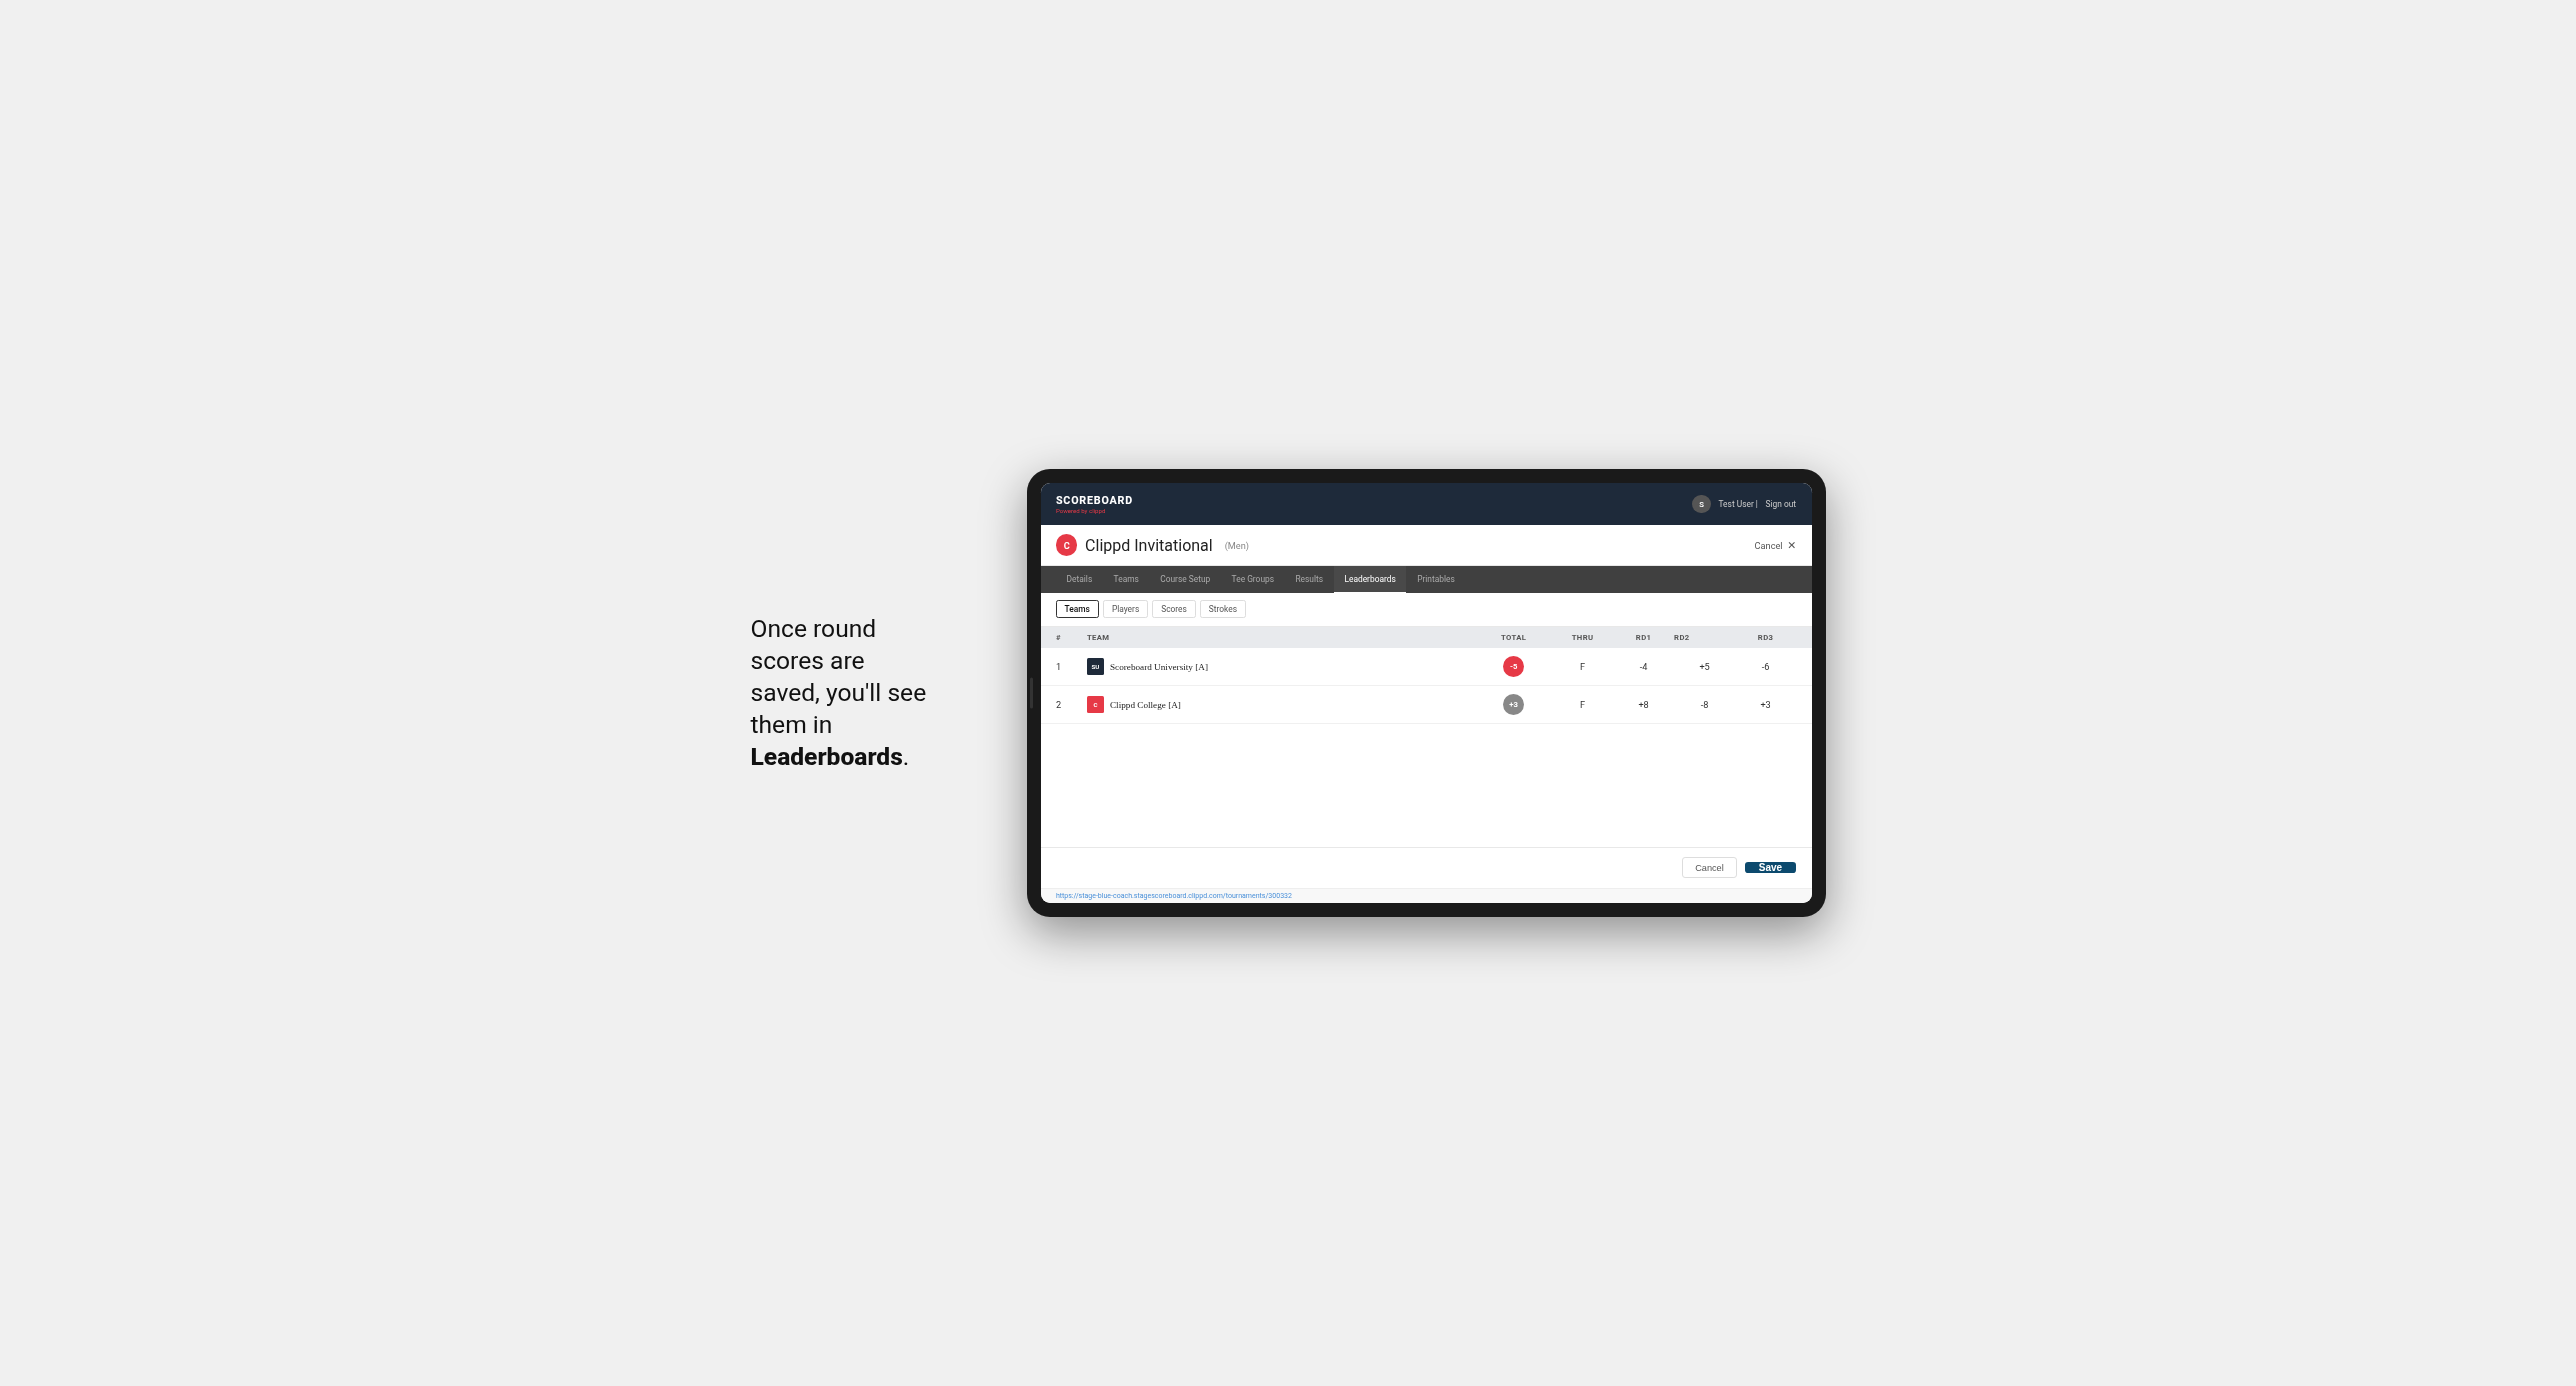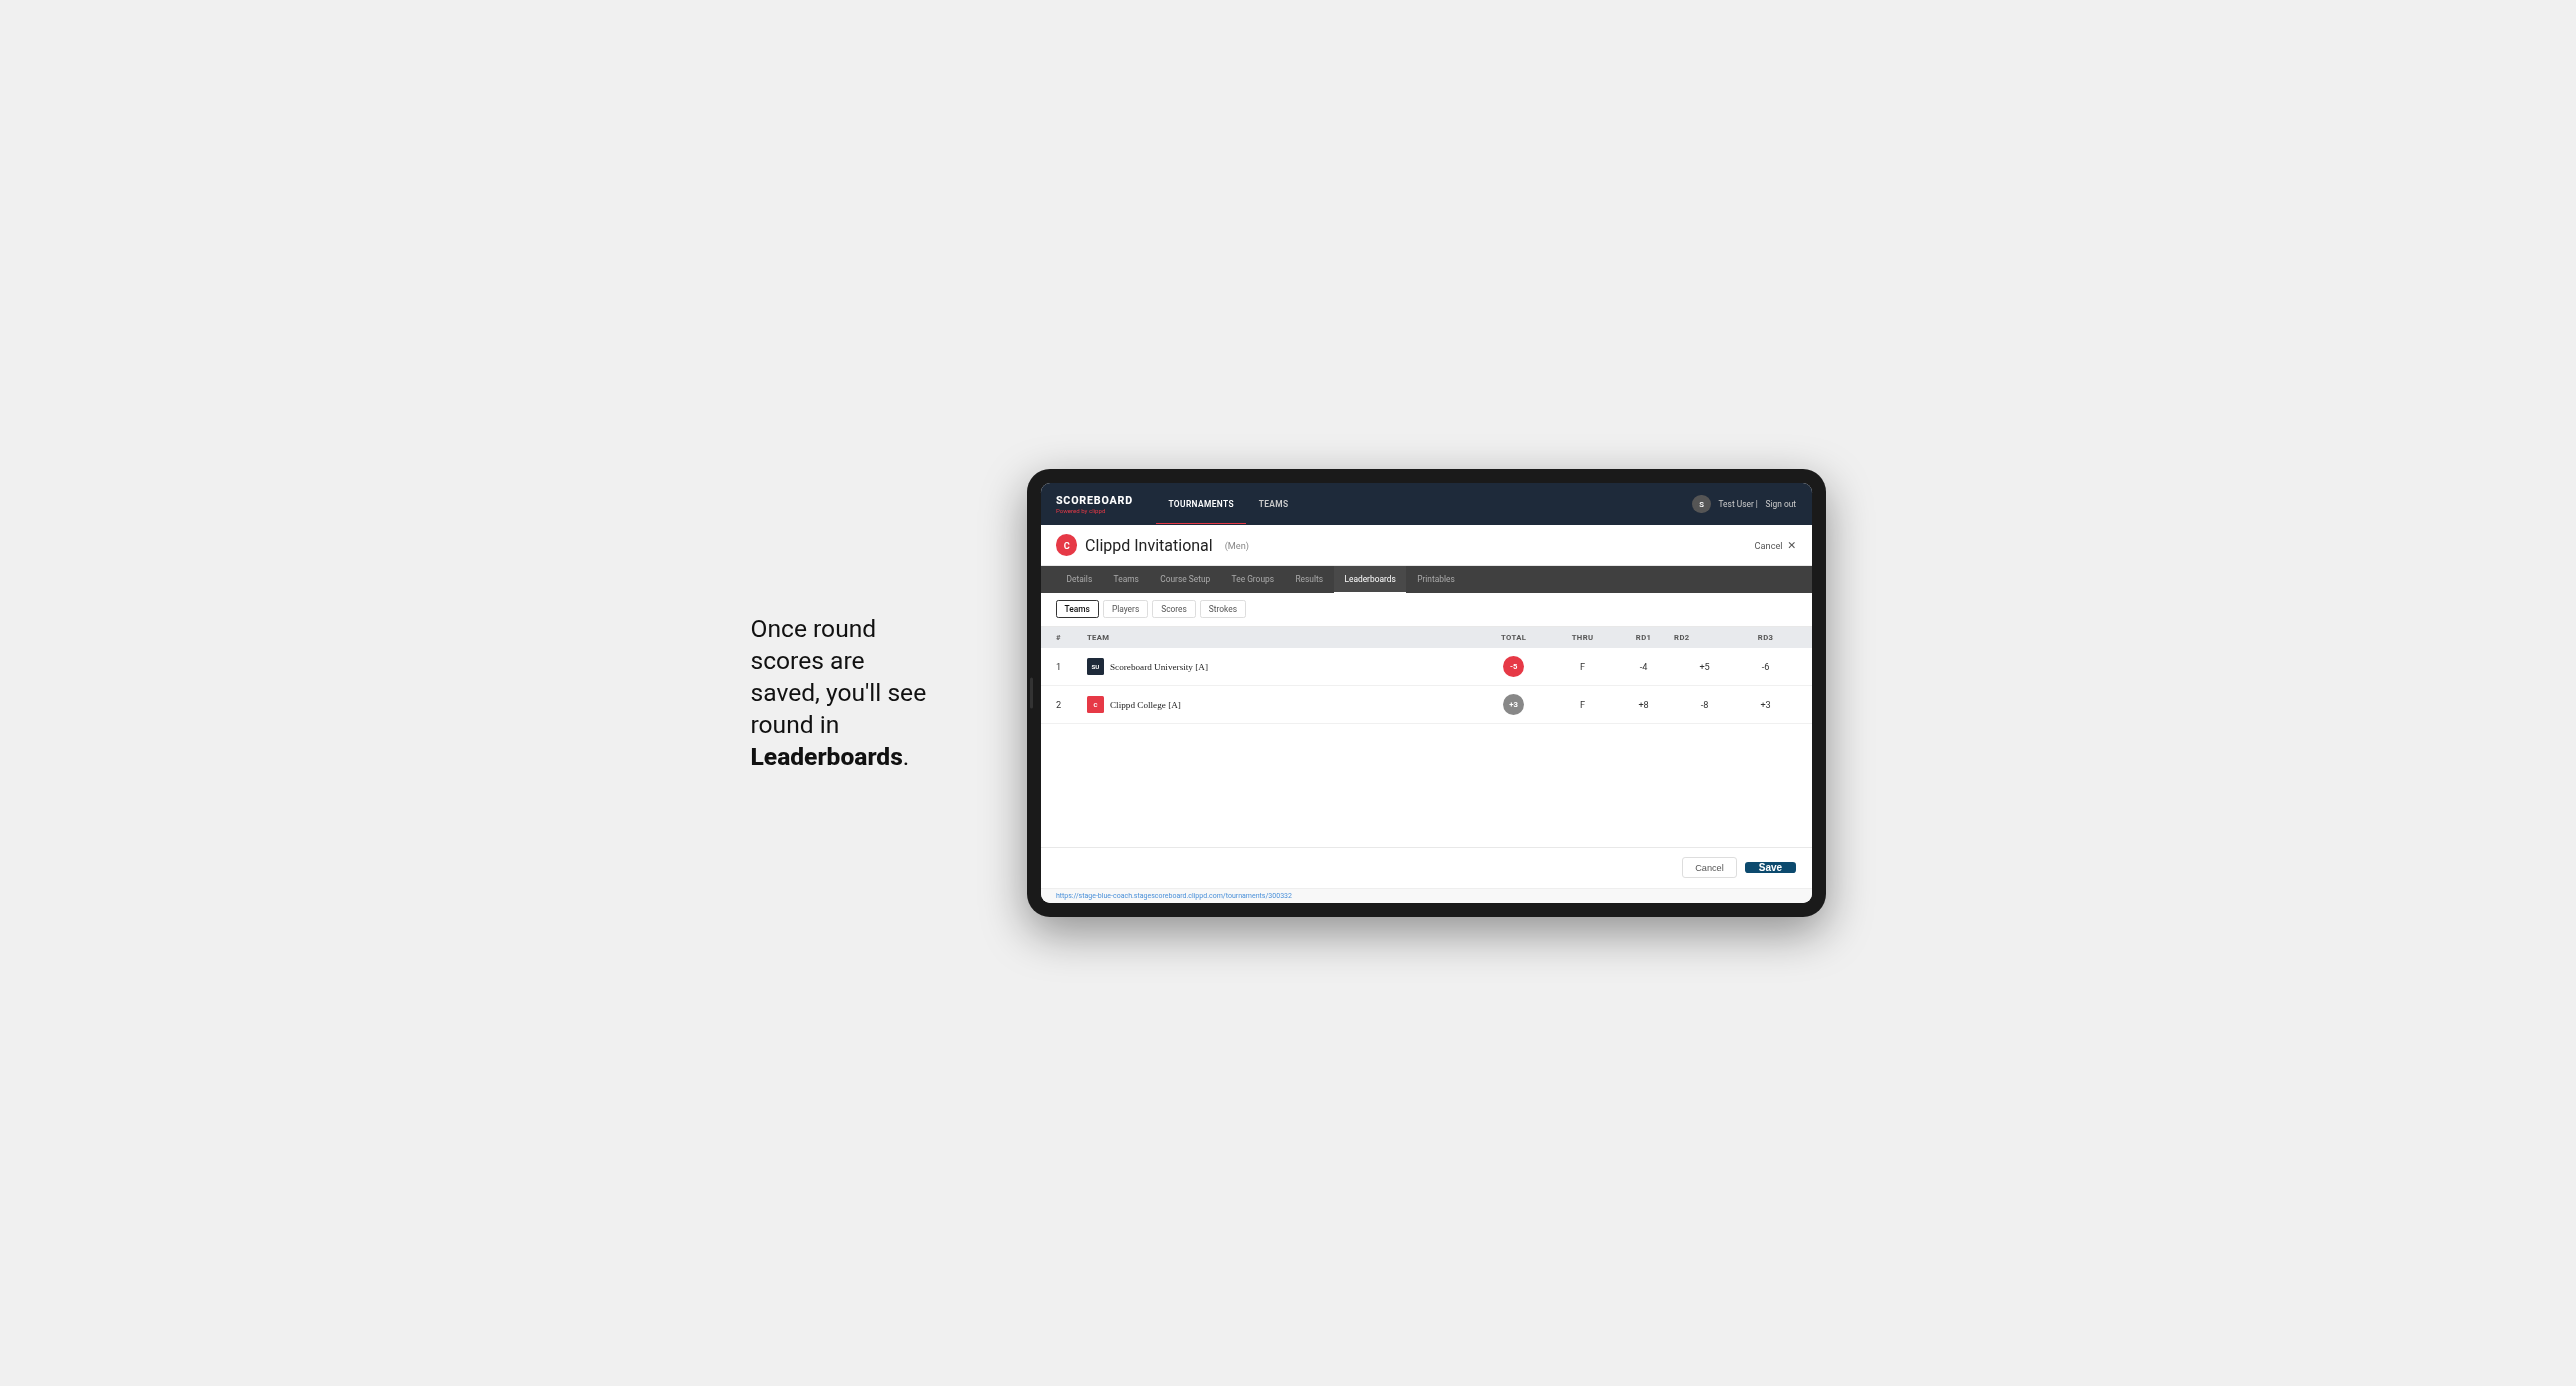--- a/index.html
+++ b/index.html
@@ -374,44 +374,36 @@
   </style>
 </head>
 <body>
 
 <div class="page-wrapper">
 
   <div class="left-text">
     <span>Once round</span><br>
     <span>scores are</span><br>
     <span>saved, you'll see</span><br>
-    <span>round in</span><br>
+    <span>them in</span><br>
     <strong>Leaderboards</strong><span>.</span>
   </div>
 
   <div class="tablet-frame">
     <div class="tablet-side-indicator"></div>
     <div class="tablet-screen">
 
       <div class="navbar">
         <div class="brand">
           <span class="brand-title">SCOREBOARD</span>
           <span class="brand-sub">
             <span>Powered by </span><span style="color:#e63946">clippd</span>
           </span>
         </div>
 
-        <div class="nav-items">
-          <div class="nav-item active">
-            <span>TOURNAMENTS</span>
-          </div>
-          <div class="nav-item">
-            <span>TEAMS</span>
-          </div>
-        </div>
 
         <div class="nav-right">
           <div class="user-avatar">
             <span>S</span>
           </div>
           <span class="user-name">Test User |</span>
           <span class="sign-out">Sign out</span>
         </div>
       </div>
 

